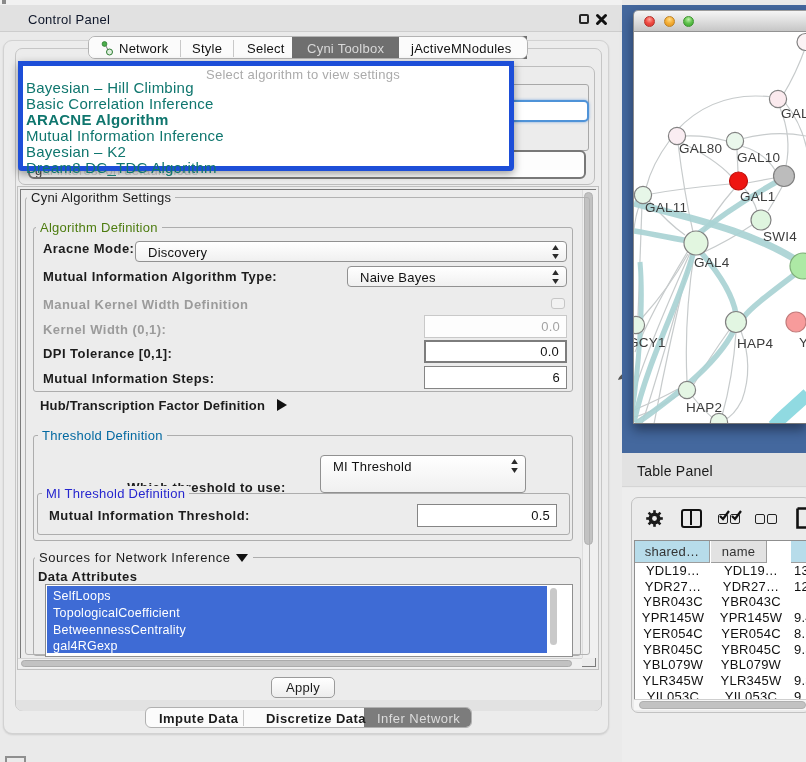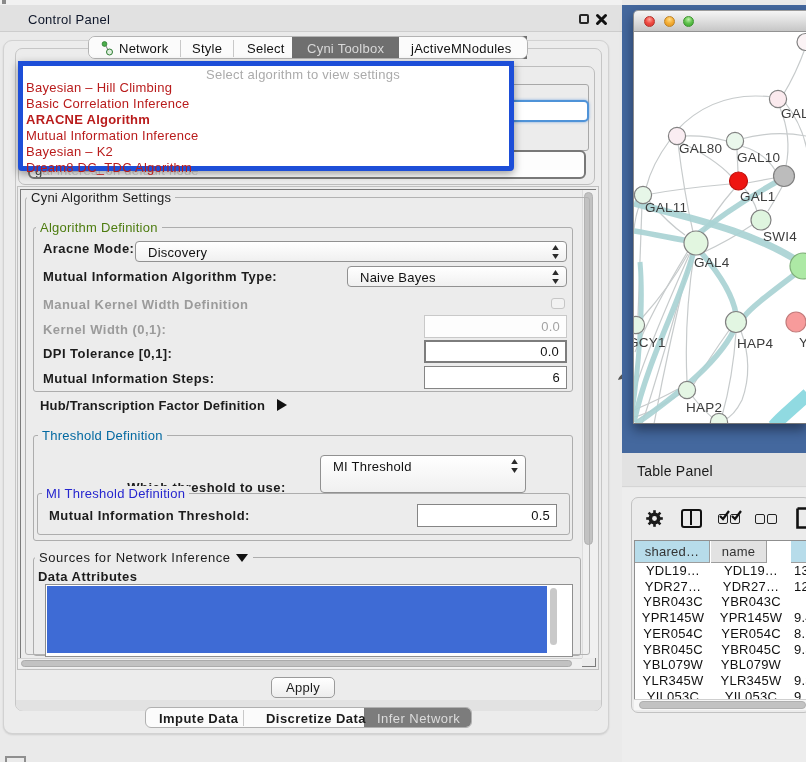--- a/index.html
+++ b/index.html
@@ -118,37 +118,38 @@
 <div class="abs b13" style="left:49px;top:508px">Mutual Information Threshold:</div>
 <div class="fld" style="left:417px;top:504px;width:140px;height:23px">0.5</div>
 
 <div class="gbox" style="left:33px;top:557px;width:548px;height:99px"></div>
 <div class="gtit r13" style="left:35px;top:550px;letter-spacing:0.55px">Sources for Network Inference <svg width="14" height="10" viewBox="0 0 14 10" style="vertical-align:-1px">
       <path d="M1 1 L13 1 L7 9 Z" fill="#111"></path>
     </svg></div>
 <div class="abs b13" style="left:38px;top:569px">Data Attributes</div>
 <div class="abs" style="left:45px;top:584px;width:528px;height:73px;background:#fff;border:1px solid #8f8f8f;overflow:hidden">
   <div class="abs" style="left:1px;top:1px;width:500px;height:67px;background:#3e6bd5"></div>
+  <div class="abs" style="left:7px;top:3px;font-size:12.5px;color:#fff;line-height:16.8px;white-space:nowrap">SelfLoops<br>TopologicalCoefficient<br>BetweennessCentrality<br>gal4RGexp</div>
   <div class="abs" style="left:504px;top:3px;width:7px;height:57px;background:#c9c9c9;border-radius:4px"></div>
 </div>
 
 <div class="abs" style="left:271px;top:677px;width:64px;height:21px;background:linear-gradient(#ffffff,#ededed);border:1px solid #9b9b9b;border-radius:5px;text-align:center"><span class="r13" style="line-height:19px">Apply</span></div>
 <div class="abs" style="left:145px;top:707px;width:327px;height:21px;background:#fbfbfb;border:1px solid #b0b0b0;border-radius:6px;overflow:hidden">
   <div class="abs" style="left:218px;top:0;width:109px;height:21px;background:#7c7c7c"></div>
   <div class="abs b13" style="left:13px;top:3px">Impute Data</div>
   <div class="abs" style="left:97px;top:2px;width:1px;height:16px;background:#c9c9c9"></div>
   <div class="abs b13" style="left:120px;top:3px">Discretize Data</div>
   <div class="abs b13" style="left:231px;top:3px;color:#dcdcdc;font-weight:normal">Infer Network</div>
 </div>
 
 <div class="abs" style="left:5px;top:756px;width:21px;height:16px;background:#ebebeb;border:2px solid #8f8f8f"></div>
 
 <div class="abs" style="left:18px;top:61px;width:496px;height:110px;background:#fff;border:5px solid #1d4ed8;border-radius:0 0 4px 4px;box-shadow:0 3px 9px rgba(0,0,0,.38);z-index:30">
   <div class="abs" style="left:0;top:1px;width:560px;text-align:center;font-size:13px;color:#ababab">Select algorithm to view settings</div>
-  <div class="abs" style="left:3px;top:14px;font-size:13px;color:#b91c1c;line-height:15.9px;white-space:nowrap">Bayesian – Hill Climbing<br>Basic Correlation Inference<br><b>ARACNE Algorithm</b><br>Mutual Information Inference<br>Bayesian – K2<br>Dream8 DC_TDC Algorithm</div>
+  <div class="abs" style="left:3px;top:14px;font-size:15px;color:#0f766e;line-height:15.9px;white-space:nowrap">Bayesian – Hill Climbing<br>Basic Correlation Inference<br><b>ARACNE Algorithm</b><br>Mutual Information Inference<br>Bayesian – K2<br>Dream8 DC_TDC Algorithm</div>
 </div>
 
 <svg class="abs" style="left:617px;top:372px" width="8" height="9" viewBox="0 0 8 9">
     <path d="M7 1 Q2 4 1 8 L5 7 Q5 4 7 1 Z" fill="#555"></path>
   </svg>
 
 <div class="abs" style="left:622px;top:5px;width:184px;height:448px;background:#44689e"></div>
 
 <div class="abs" style="left:633px;top:10px;width:173px;height:414px;border-left:1px solid #8b8b8b;border-top:1px solid #9b9b9b;border-bottom:1px solid #777;border-radius:5px 0 0 0;overflow:hidden;box-shadow:0 6px 12px rgba(10,15,30,.5)">
   <div class="abs" style="left:0;top:0;width:173px;height:21px;background:linear-gradient(#f5f5f5,#dcdcdc 55%,#c6c6c6);border-bottom:1px solid #939393"></div>

